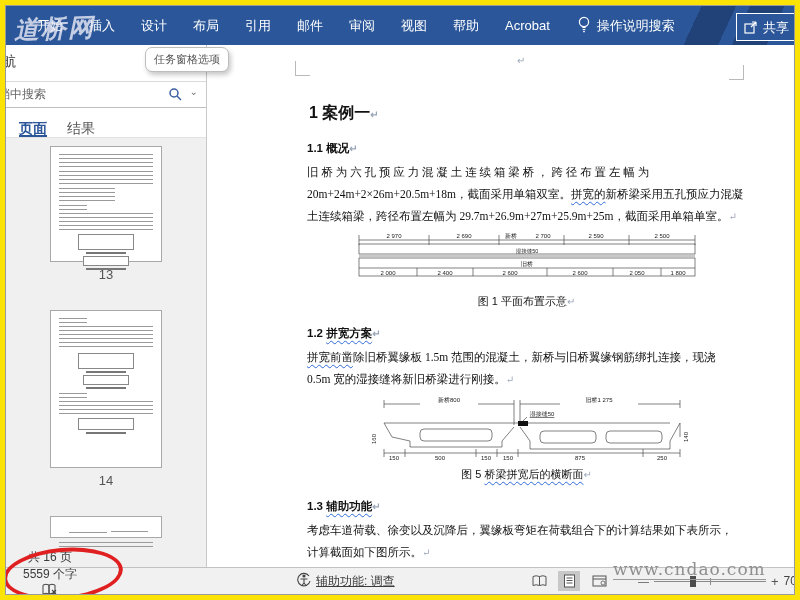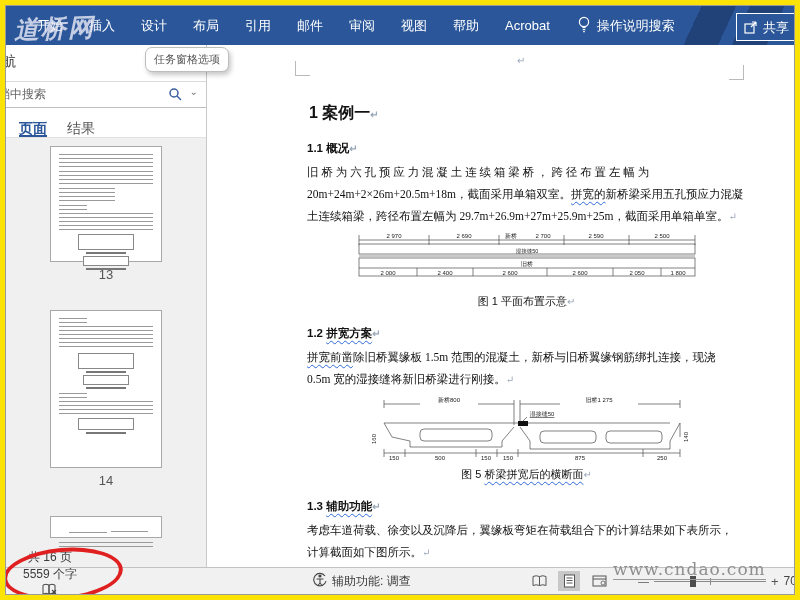--- a/index.html
+++ b/index.html
@@ -300,21 +300,21 @@
       <div class="sb-item">共 16 页</div>
       <div class="sb-item">5559 个字</div>
       <div class="sb-item">
         <svg width="16" height="14" viewBox="0 0 16 14">
               <path d="M1 2 Q4 0.5 7 2 v9 Q4 9.5 1 11 Z M7 2 Q10 0.5 13 2 v9 Q10 9.5 7 11 Z" fill="none" stroke="#444" stroke-width="1"></path>
               <path d="M10 7 l4 4 m0 -4 l-4 4" stroke="#444" stroke-width="1.1"></path>
             </svg>
       </div>
       <div class="sb-item">英语(美国)</div>
     </div>
-    <div class="sb-item" style="position:absolute;left:296px;">
+    <div class="sb-item" style="position:absolute;left:280px;text-decoration:underline;">
       <span>
         <svg width="15" height="15" viewBox="0 0 15 15">
               <path d="M13 4 A6.2 6.2 0 1 0 14 9" fill="none" stroke="#444" stroke-width="1.1"></path>
               <circle cx="8" cy="4" r="1.6" fill="#444"></circle>
               <path d="M4.5 7 h7 M8 7 v4 M8 11 l-2.5 3 M8 11 l2.5 3" stroke="#444" stroke-width="1.1" fill="none"></path>
             </svg>
       </span>
       <span>辅助功能: 调查</span>
     </div>
     <div class="sb-views">

